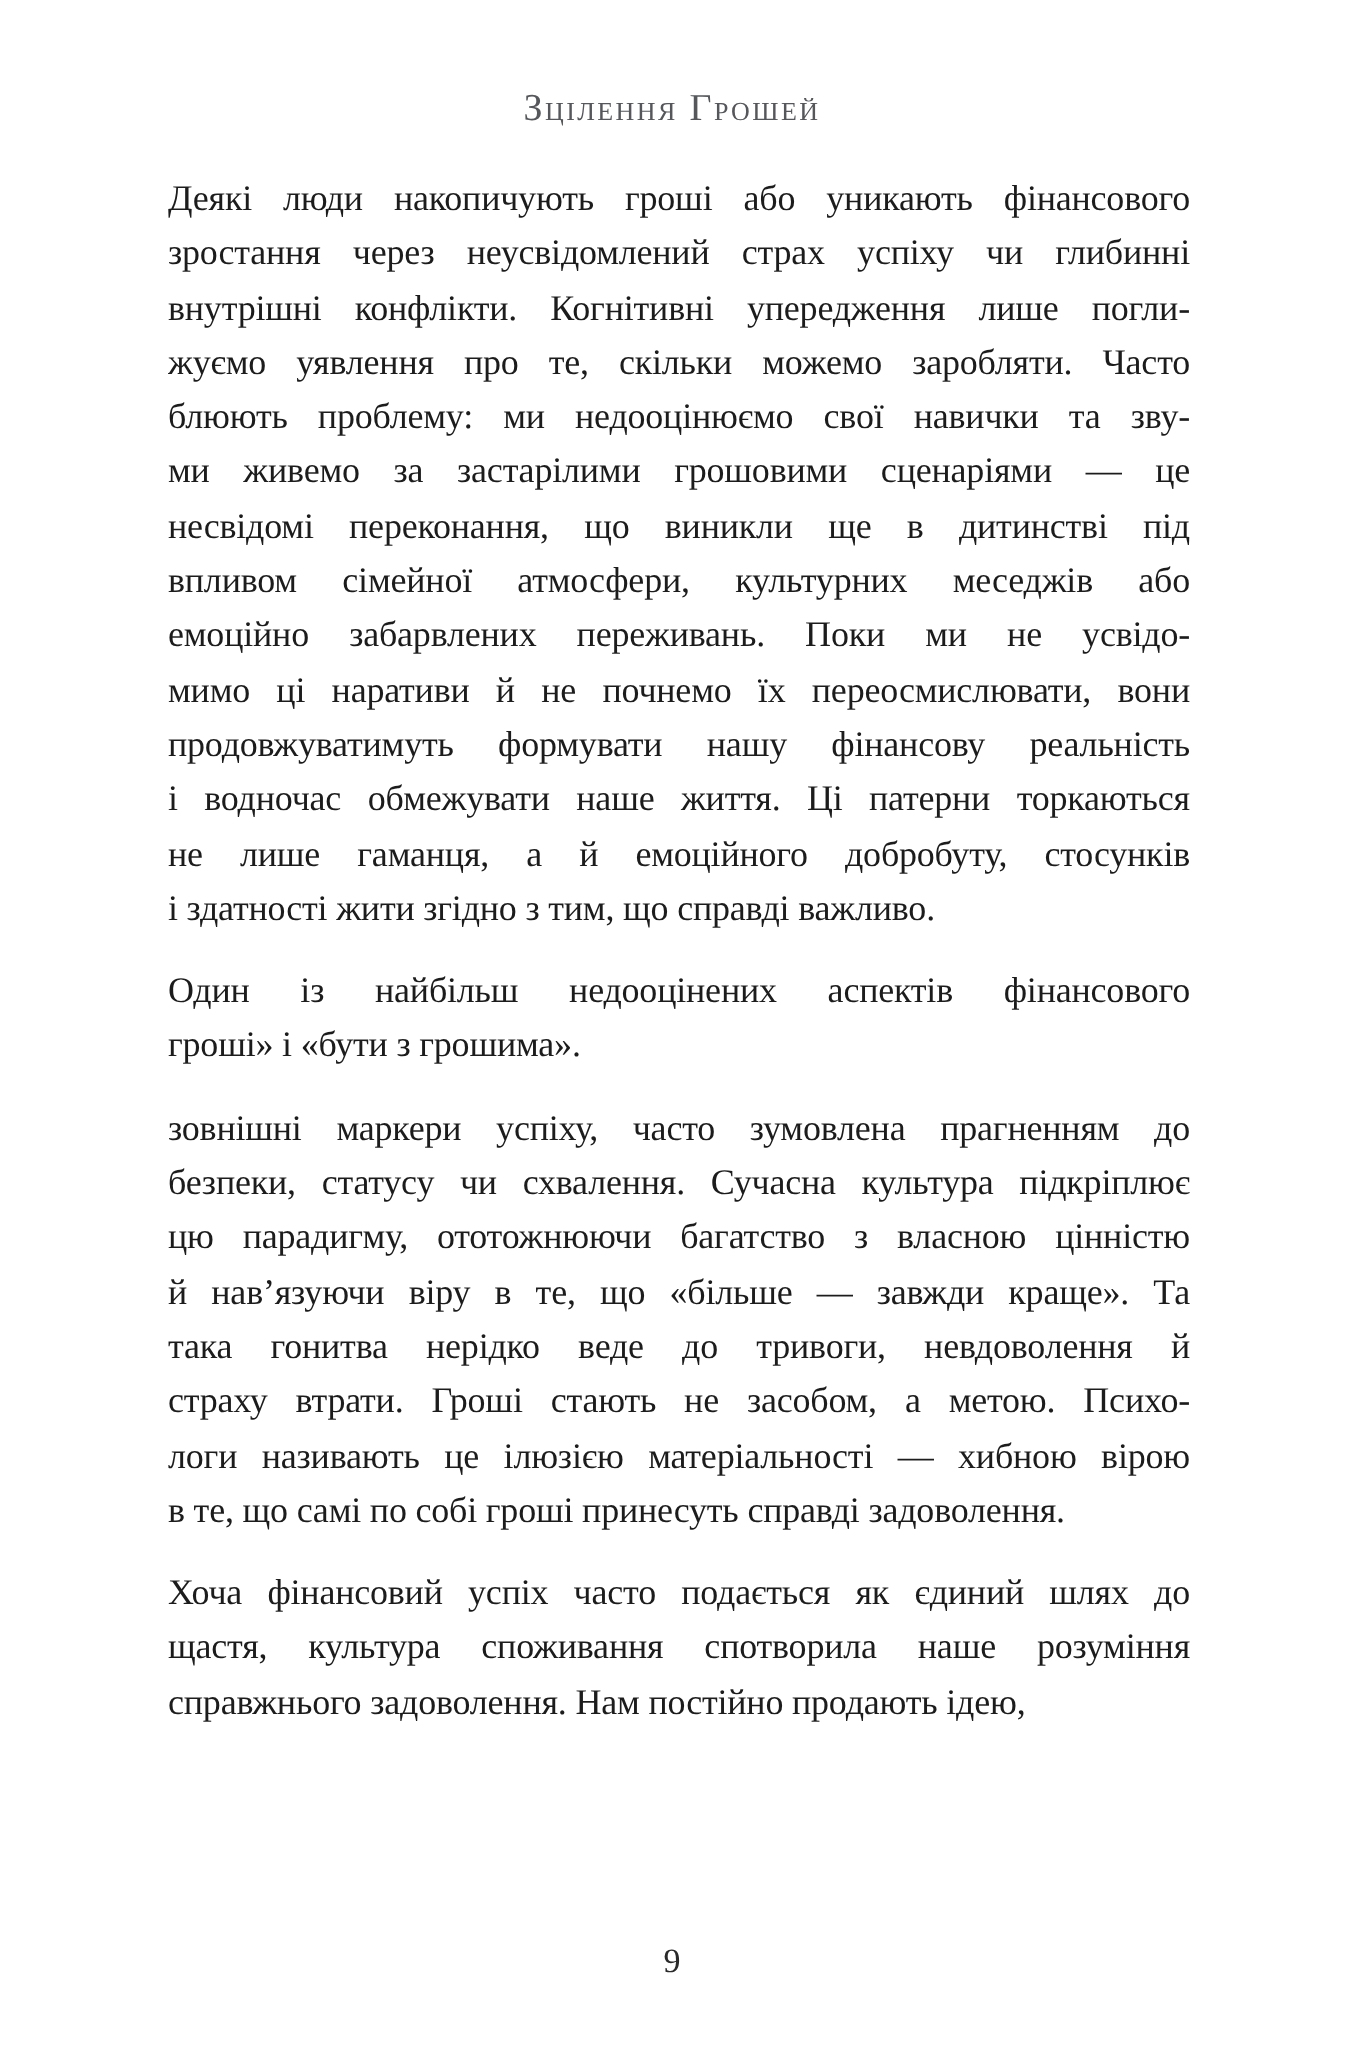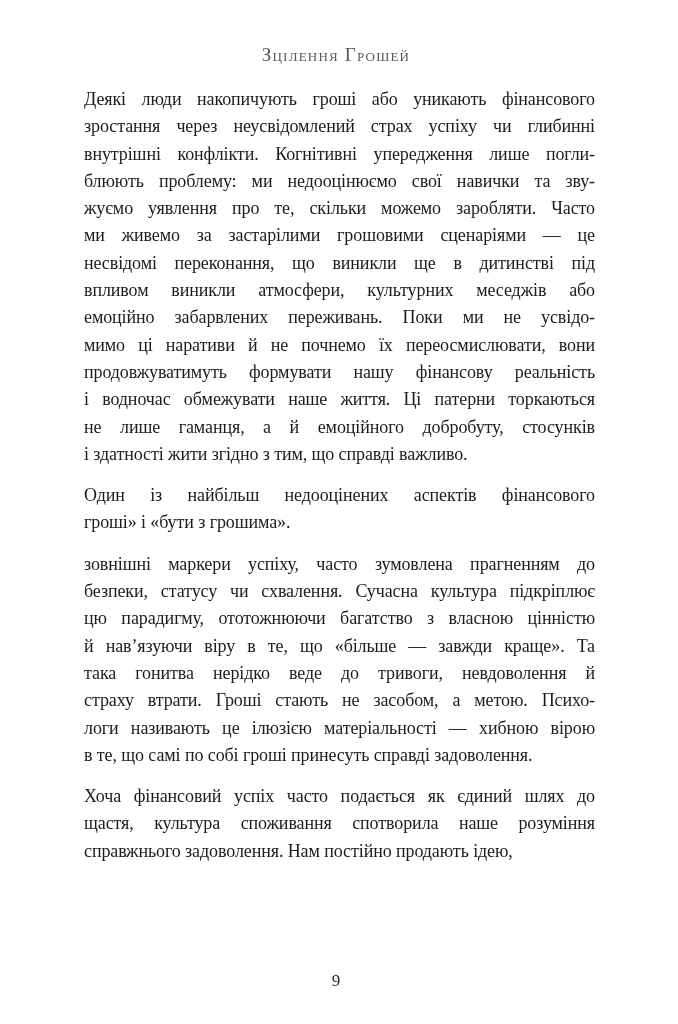--- a/index.html
+++ b/index.html
@@ -70,25 +70,25 @@
 
 <div class="page">
   <div class="running-header">Зцілення Грошей</div>
 
   <div class="page-body">
 
   <div class="paragraph">
         <div class="line">Деякі люди накопичують гроші або уникають фінансового</div>
         <div class="line">зростання через неусвідомлений страх успіху чи глибинні</div>
         <div class="line">внутрішні конфлікти. Когнітивні упередження лише погли-</div>
+        <div class="line">жуємо уявлення про те, скільки можемо заробляти. Часто</div>
         <div class="line">блюють проблему: ми недооцінюємо свої навички та зву-</div>
-        <div class="line">жуємо уявлення про те, скільки можемо заробляти. Часто</div>
         <div class="line">ми живемо за застарілими грошовими сценаріями — це</div>
         <div class="line">несвідомі переконання, що виникли ще в дитинстві під</div>
-        <div class="line">впливом виникли атмосфери, культурних меседжів або</div>
+        <div class="line">впливом сімейної атмосфери, культурних меседжів або</div>
         <div class="line">емоційно забарвлених переживань. Поки ми не усвідо-</div>
         <div class="line">мимо ці наративи й не почнемо їх переосмислювати, вони</div>
         <div class="line">продовжуватимуть формувати нашу фінансову реальність</div>
         <div class="line">і водночас обмежувати наше життя. Ці патерни торкаються</div>
         <div class="line">не лише гаманця, а й емоційного добробуту, стосунків</div>
         <div class="line last">і здатності жити згідно з тим, що справді важливо.</div>
       </div>
       <div class="paragraph">
         <div class="line">Один із найбільш недооцінених аспектів фінансового</div>
         <div class="line last">гроші» і «бути з грошима».</div>

